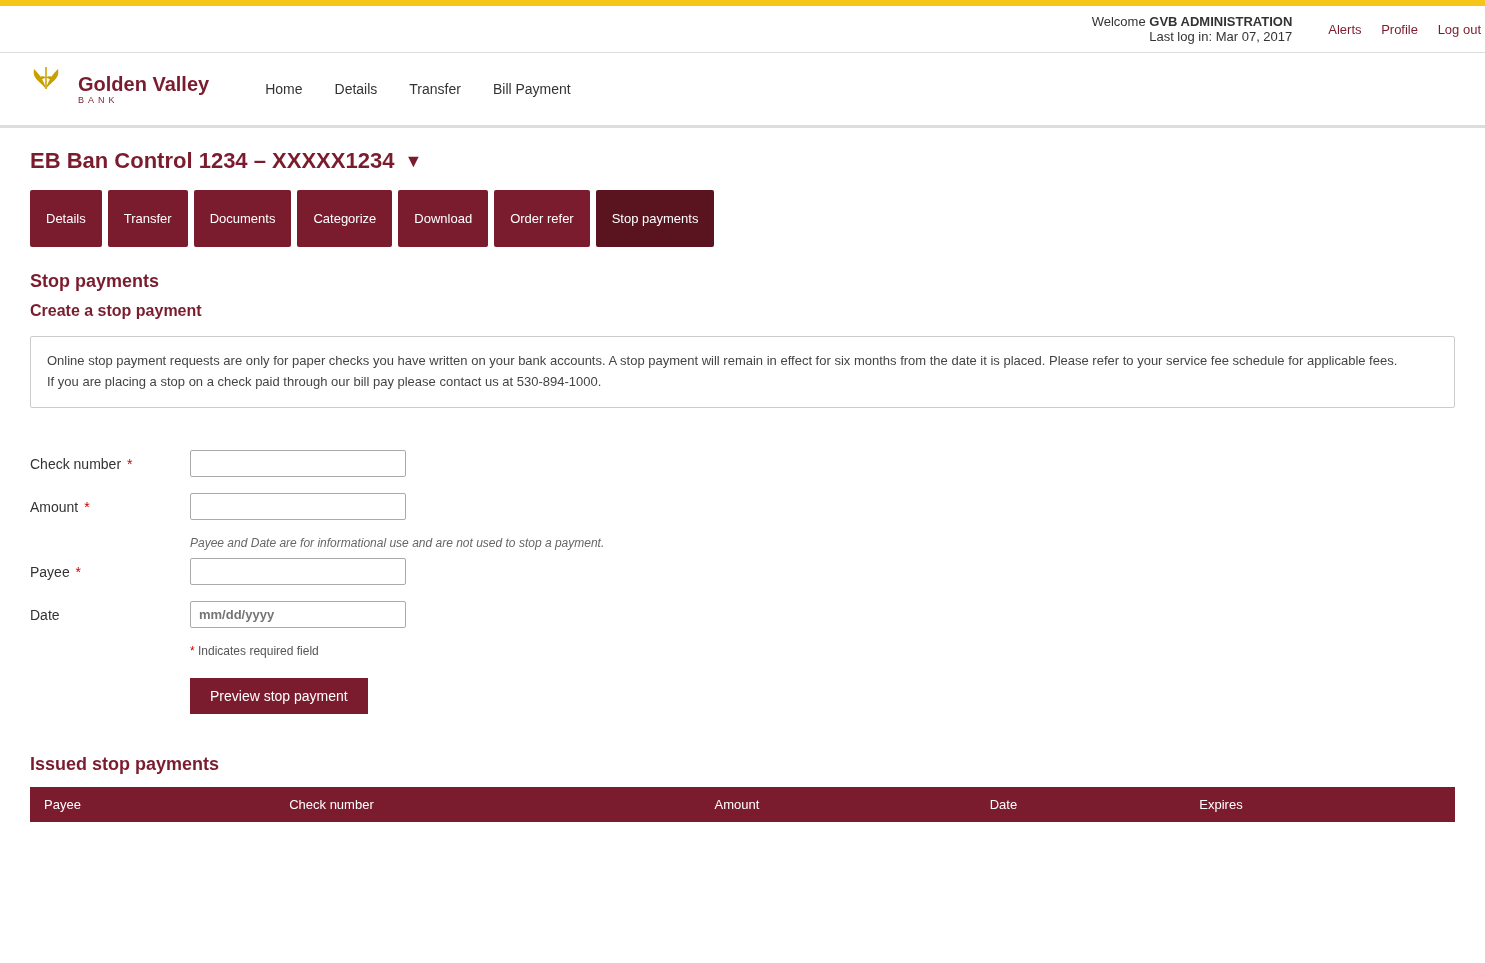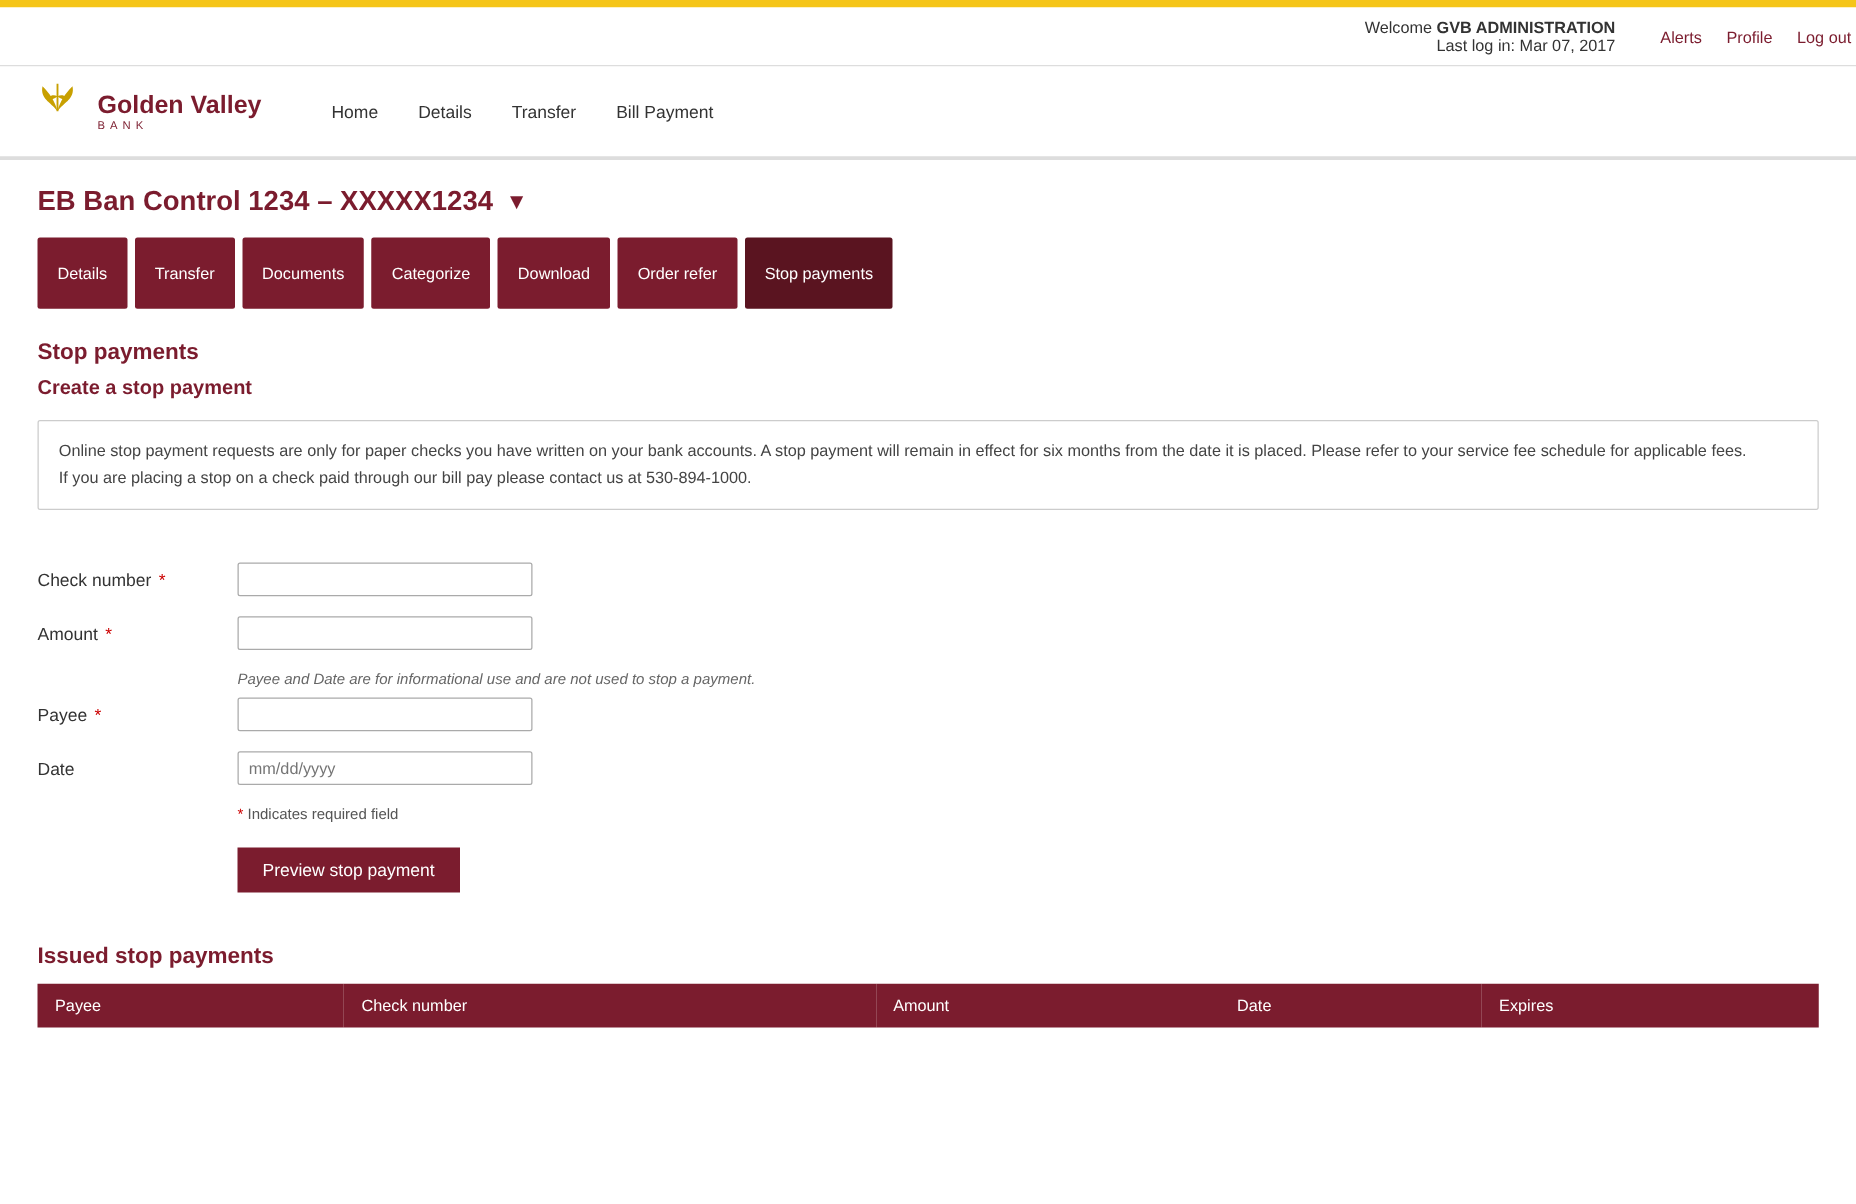--- a/index.html
+++ b/index.html
@@ -142,25 +142,26 @@
       padding-top: 6px;
       font-size: 14px;
       color: #333;
       flex-shrink: 0;
     }
     .form-label .required {
       color: #c00;
       margin-left: 2px;
     }
     .form-input {
-      width: 236px;
+      width: 216px;
       padding: 5px 8px;
       border: 1px solid #aaa;
       font-size: 13px;
       border-radius: 2px;
+      font-weight: bold;
     }
     .form-hint {
       font-size: 12px;
       color: #666;
       margin-bottom: 8px;
       margin-left: 160px;
       font-style: italic;
     }
     .required-note {
       font-size: 12px;

